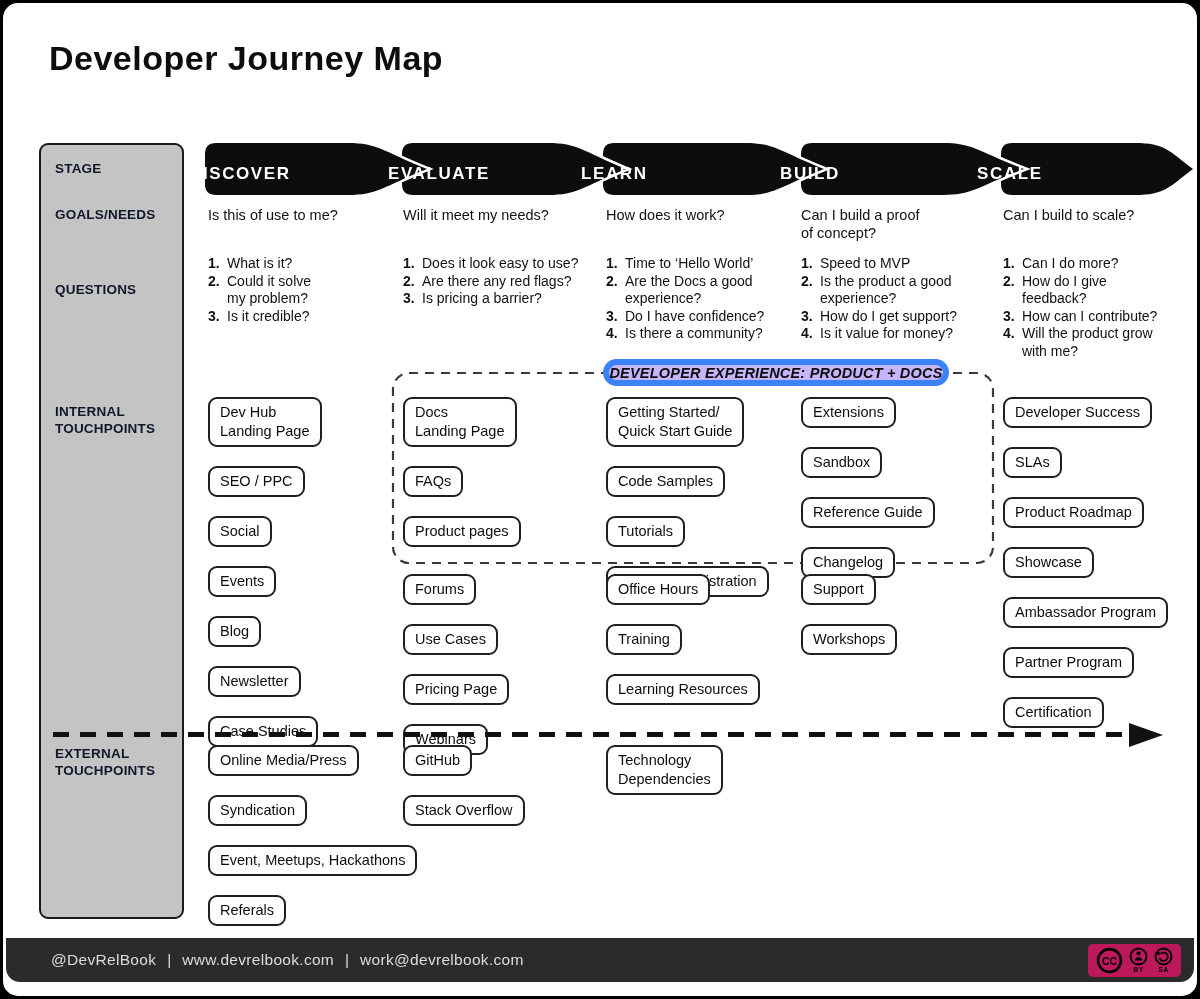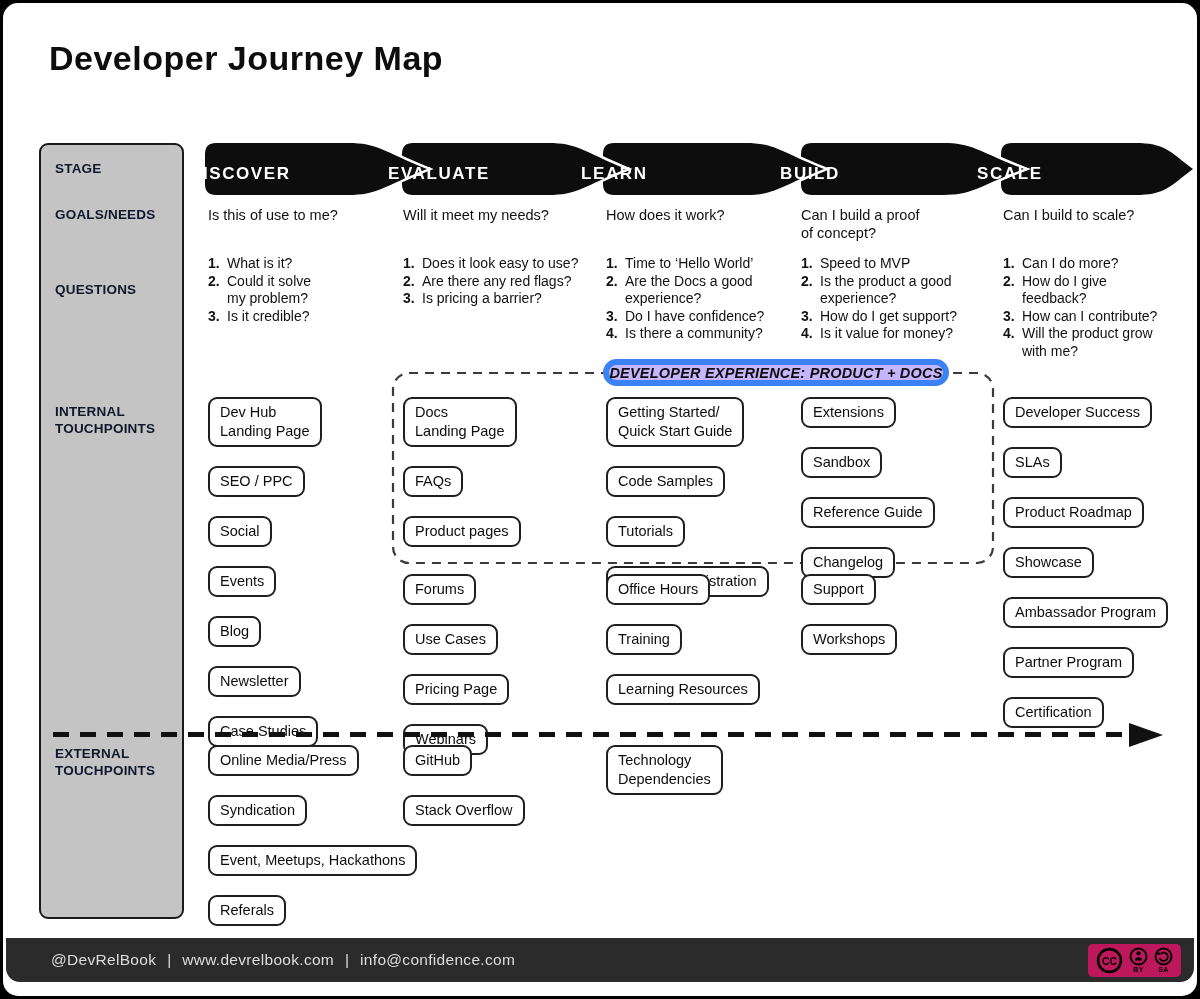--- a/index.html
+++ b/index.html
@@ -256,21 +256,21 @@
   <div class="stack external c3">
       <div class="tbox">Technology
 Dependencies</div>
     </div>
 
   <div class="footer">
     <span class="footer-text">@DevRelBook</span>
     <span class="footer-sep">|</span>
     <span class="footer-text">www.devrelbook.com</span>
     <span class="footer-sep">|</span>
-    <span class="footer-text">info@confidence.com</span>
+    <span class="footer-text">work@devrelbook.com</span>
     <div class="cc-badge">
       <span class="cc-item">
         <svg width="27" height="27" viewBox="0 0 27 27">
           <circle cx="13.5" cy="13.5" r="11.4" fill="none" stroke="#000" stroke-width="2.6"></circle>
           <text x="13.5" y="17.5" font-size="10.5" font-weight="bold" text-anchor="middle" font-family="Liberation Sans, sans-serif">CC</text>
         </svg>
       </span>
       <span class="cc-item">
         <svg width="19" height="19" viewBox="0 0 19 19">
           <circle cx="9.5" cy="9.5" r="8" fill="none" stroke="#000" stroke-width="2"></circle>

